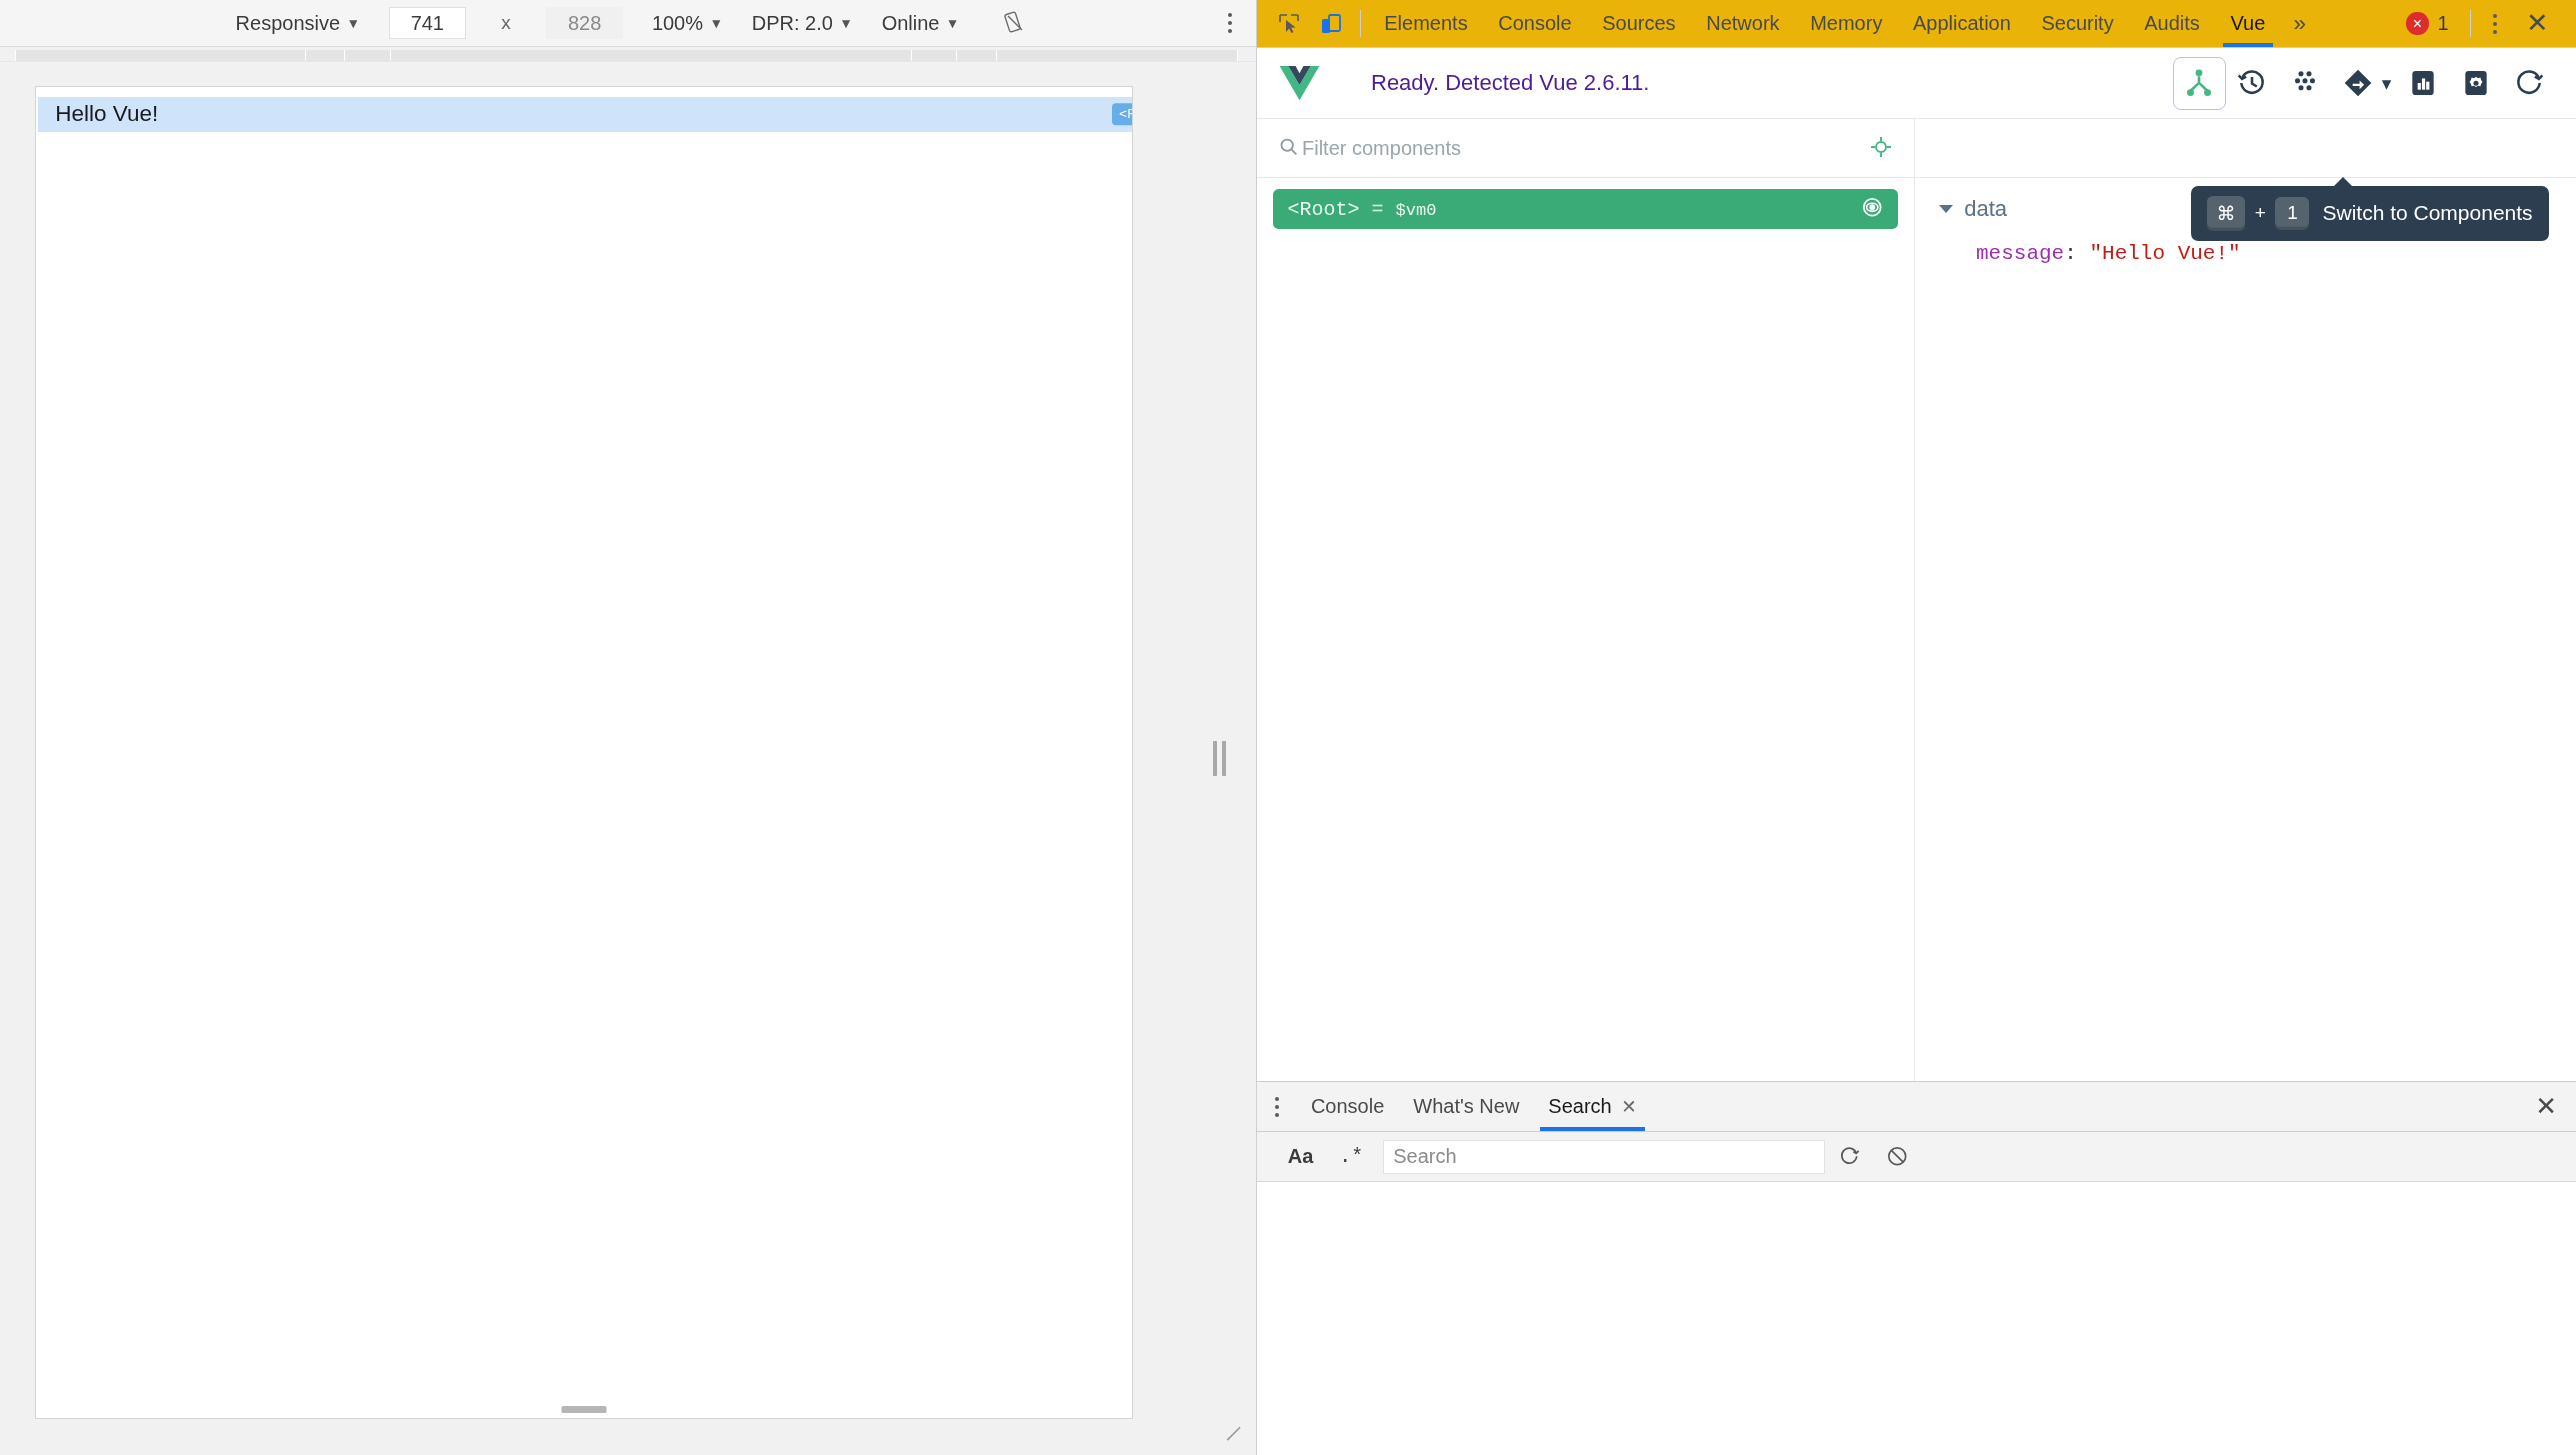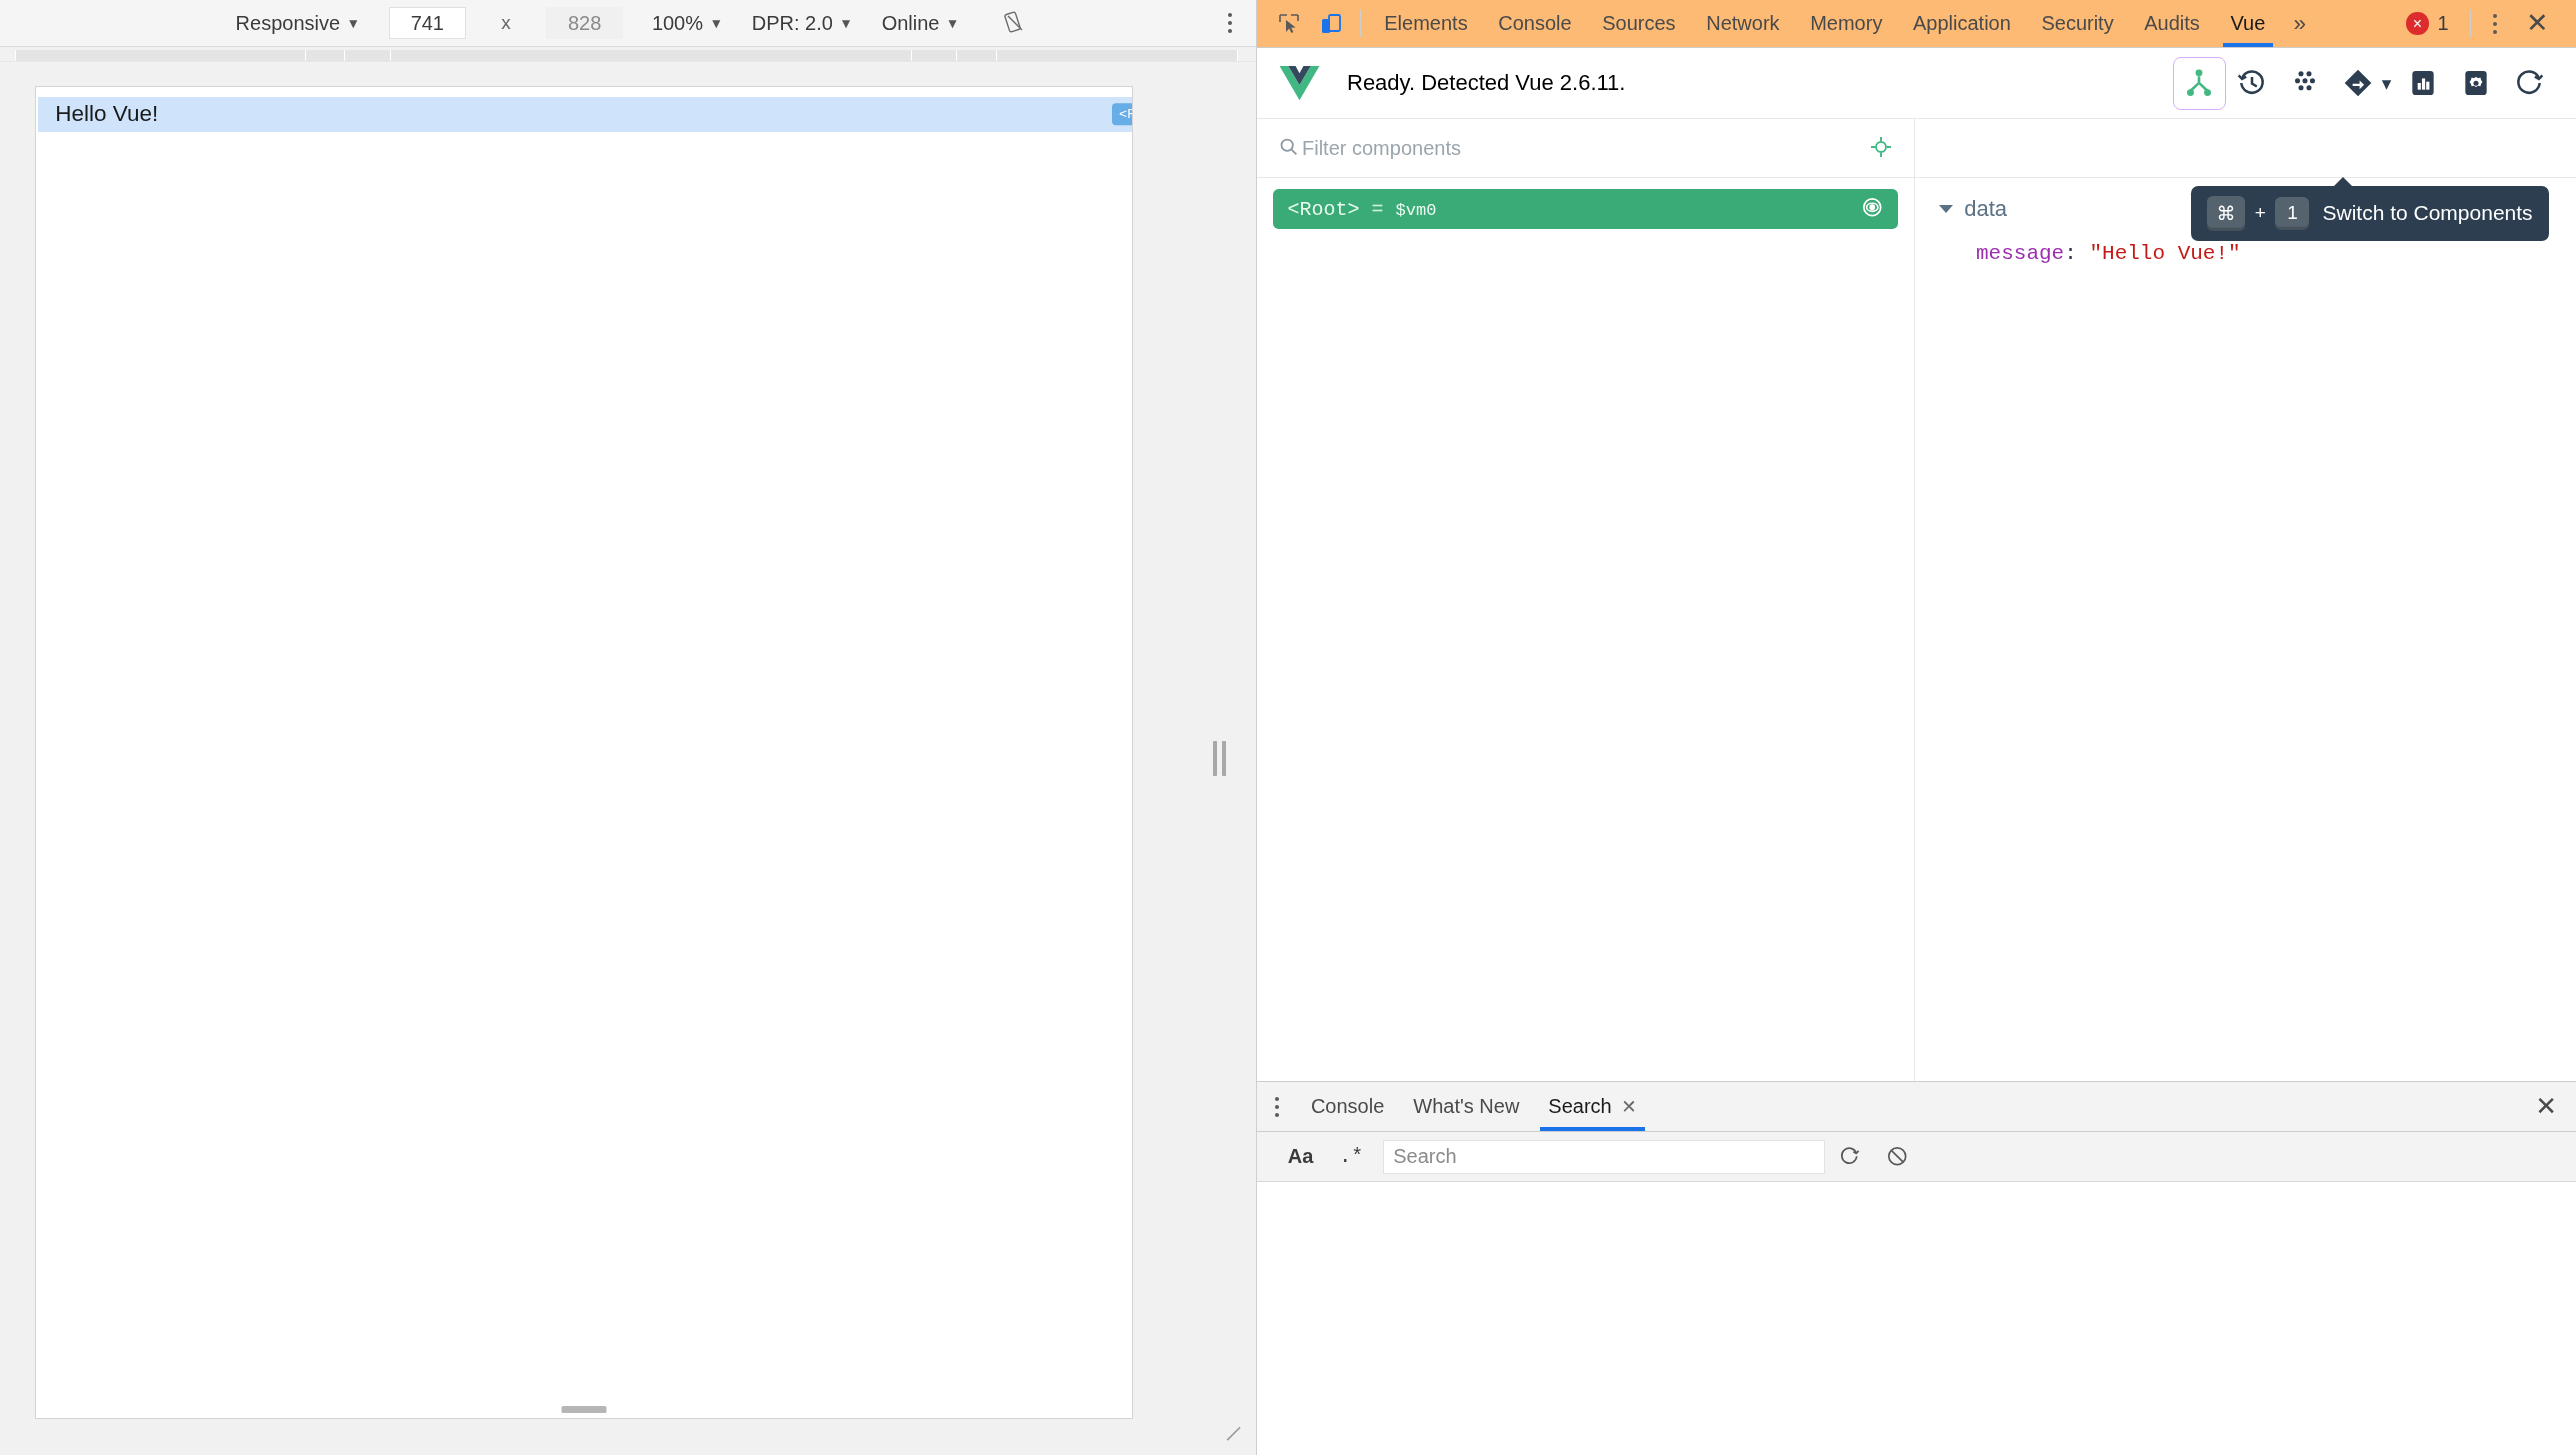--- a/index.html
+++ b/index.html
@@ -94,21 +94,21 @@
   }
 
   
   .devtools {
     width: 1319px; height: 1455px;
     background: #ffffff;
     display: flex; flex-direction: column;
   }
   .dt-tabbar {
     height: 48px; min-height: 48px;
-    background: #fdba74; border-bottom: 0.8px solid #cdcdcd;
+    background: #eab308; border-bottom: 0.8px solid #cdcdcd;
     display: flex; align-items: center; position: relative;
   }
   .tb-icon-btn {
     width: 42px; height: 42px;
     display: flex; align-items: center; justify-content: center;
   }
   .tb-divider { width: 0.8px; height: 27px; background: #cfcfcf; margin: 0 8px; }
   .tabs { display: flex; align-items: stretch; height: 100%; }
   .tab {
     display: flex; align-items: center; padding: 0 15.3px;
@@ -135,21 +135,21 @@
   .kebab-v i { width: 4px; height: 4px; border-radius: 50%; background: #5a5a5a; display: block; }
   .close-x { padding: 0 14.5px; font-size: 27px; color: #4a4a4a; line-height: 1; }
 
   
   .vue-panel { flex: 1; display: flex; flex-direction: column; min-height: 0; background: #fff; }
   .vue-header {
     height: 71px; min-height: 71px; display: flex; align-items: center;
     padding: 0 21px; border-bottom: 0.8px solid #e8e8e8; position: relative;
   }
   .vue-logo { width: 43px; height: 39px; margin-right: 26px; }
-  .vue-ready { font-size: 22px; color: #000000; }
+  .vue-ready { font-size: 22px; color: #4c1d95; margin-left: 24px; }
   .vue-actions { margin-left: auto; display: flex; align-items: center; gap: 0; }
   .vact {
     width: 53px; height: 53px; display: flex; align-items: center; justify-content: center;
     border-radius: 8px;
   }
   .vact.selected { border: 1.6px solid #d6aefc; }
   .vact-with-caret { display: flex; align-items: center; }
   .vcaret { font-size: 19px; color: #2c3e50; margin-left: -3.2px; margin-right: 4.8px; }
 
   .vue-subbar {

